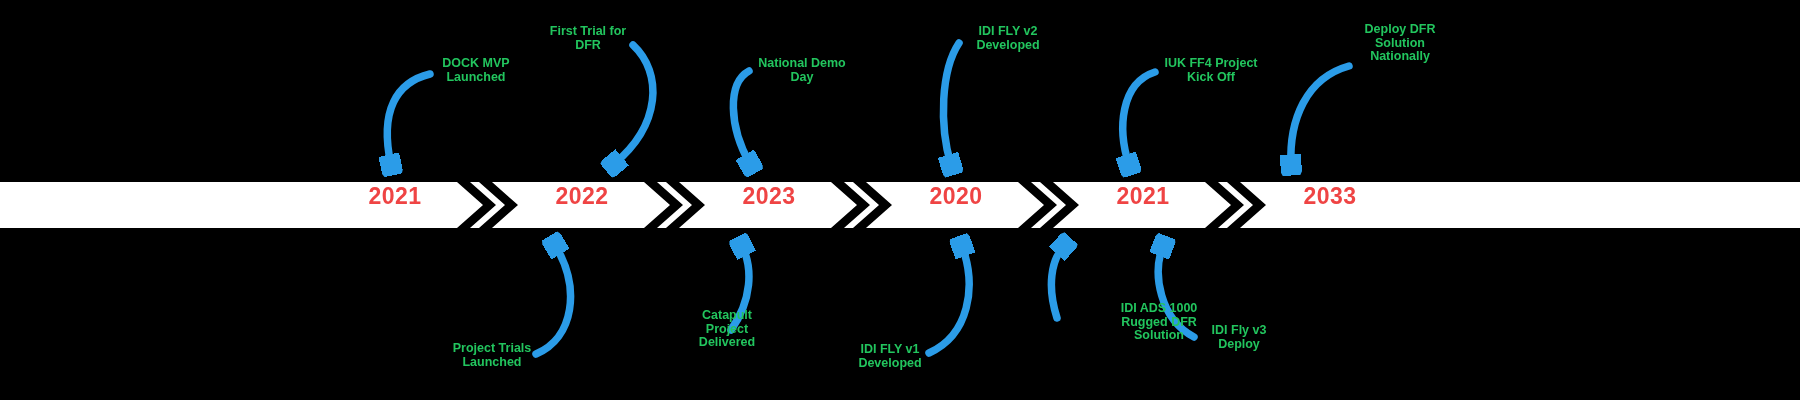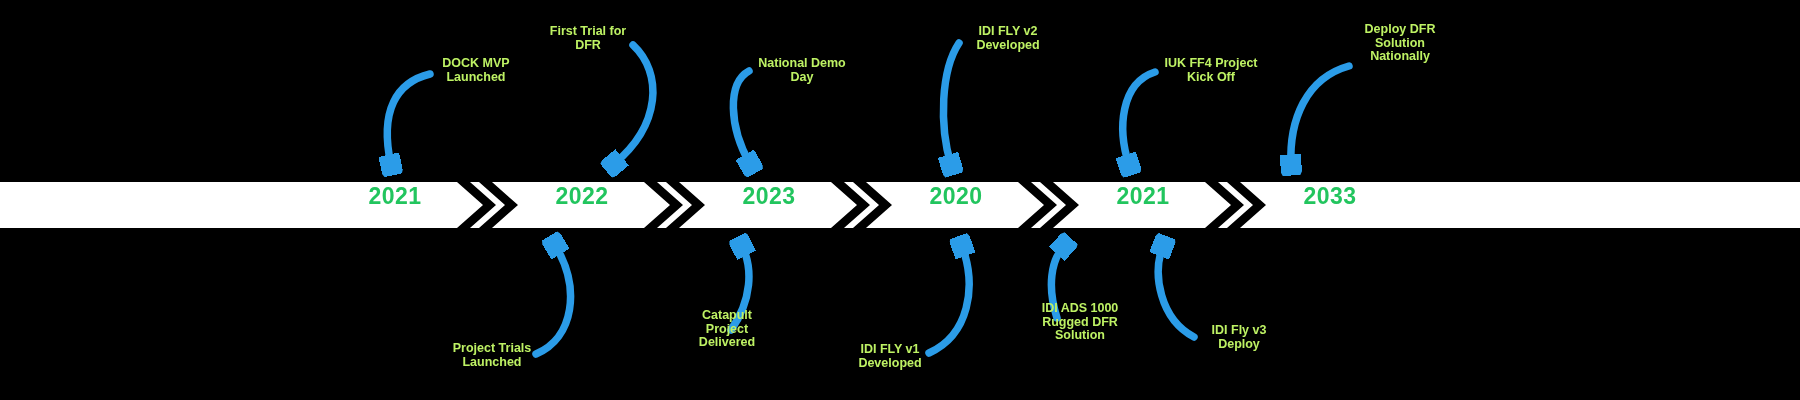--- a/index.html
+++ b/index.html
@@ -12,39 +12,39 @@
   }
   .band{
     position:absolute;left:0;top:182px;
     width:1800px;height:46px;
     background:#ffffff;
   }
   .year{
     position:absolute;top:182px;height:28px;
     display:flex;align-items:center;justify-content:center;
     transform:translateX(-50%);
-    font-size:23px;font-weight:bold;color:#22c55e;
+    font-size:23px;font-weight:bold;color:#ef4444;
     letter-spacing:0.5px;
     z-index:3;
   }
   .divider{
     position:absolute;top:182px;height:46px;width:61px;z-index:2;
   }
   .chev{
     position:absolute;top:0;width:39px;height:46px;background:#000000;
     clip-path:polygon(0% 0%, 33.3% 0%, 100% 50%, 33.3% 100%, 0% 100%, 66.7% 50%);
   }
   .chev.c2{left:22px;}
   .arrows{position:absolute;left:0;top:0;z-index:4;}
   .arrows path{fill:none;stroke:#2b9ce8;stroke-width:7.5;stroke-linecap:round;}
   .ms{
     position:absolute;
     transform:translateX(-50%);
     text-align:center;
-    color:#bef264;
+    color:#22c55e;
     font-size:12.5px;font-weight:bold;line-height:13.5px;
     white-space:pre-line;
     z-index:5;
   }
 </style>
 </head>
 <body>
 
 <div class="canvas">
 
@@ -113,19 +113,19 @@
 Solution
 Nationally</div>
 
   <div class="ms" style="left:492px;top:342px">Project Trials
 Launched</div>
   <div class="ms" style="left:727px;top:309px">Catapult
 Project
 Delivered</div>
   <div class="ms" style="left:890px;top:343px">IDI FLY v1
 Developed</div>
-  <div class="ms" style="left:1080px;top:302px">IDI ADS 1000
+  <div class="ms" style="left:1159px;top:302px">IDI ADS 1000
 Rugged DFR
 Solution</div>
   <div class="ms" style="left:1239px;top:324px">IDI Fly v3
 Deploy</div>
 
 </div>
 
 </body></html>

